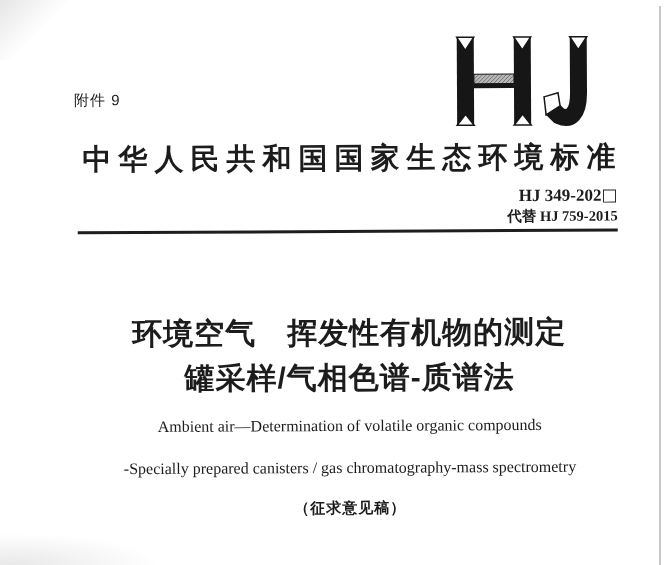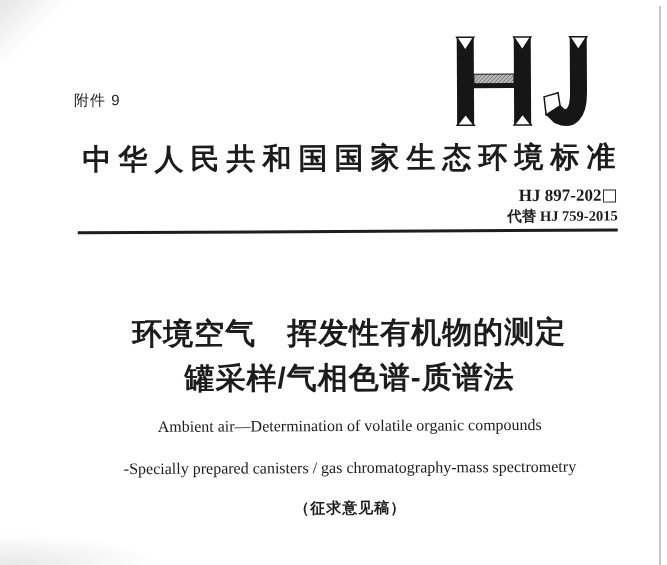--- a/index.html
+++ b/index.html
@@ -85,21 +85,21 @@
       <polygon points="3,90 20,90 11.5,79" fill="#fdfdfd" stroke="#161616" stroke-width="1.5" stroke-linejoin="miter"></polygon>
       <polygon points="60,90 77,90 68.5,79" fill="#fdfdfd" stroke="#161616" stroke-width="1.5" stroke-linejoin="miter"></polygon>
 
       <polygon points="90,62 104,58 106,71 92,80" fill="#fdfdfd" stroke="#161616" stroke-width="1.5" stroke-linejoin="miter"></polygon>
     </svg>
     <span class="logo-alt">HJ</span>
   </div>
 
   <div class="heading">中华人民共和国国家生态环境标准</div>
 
-  <div class="std-no"><span>HJ 897-202</span><span class="yearbox">□</span></div>
+  <div class="std-no"><span>HJ 349-202</span><span class="yearbox">□</span></div>
 
   <div class="replaces">代替 HJ 759-2015</div>
 
   <div class="rule"></div>
 
   <div class="title-cn">
     <div>环境空气　挥发性有机物的测定</div>
     <div>罐采样/气相色谱-质谱法</div>
   </div>
 

